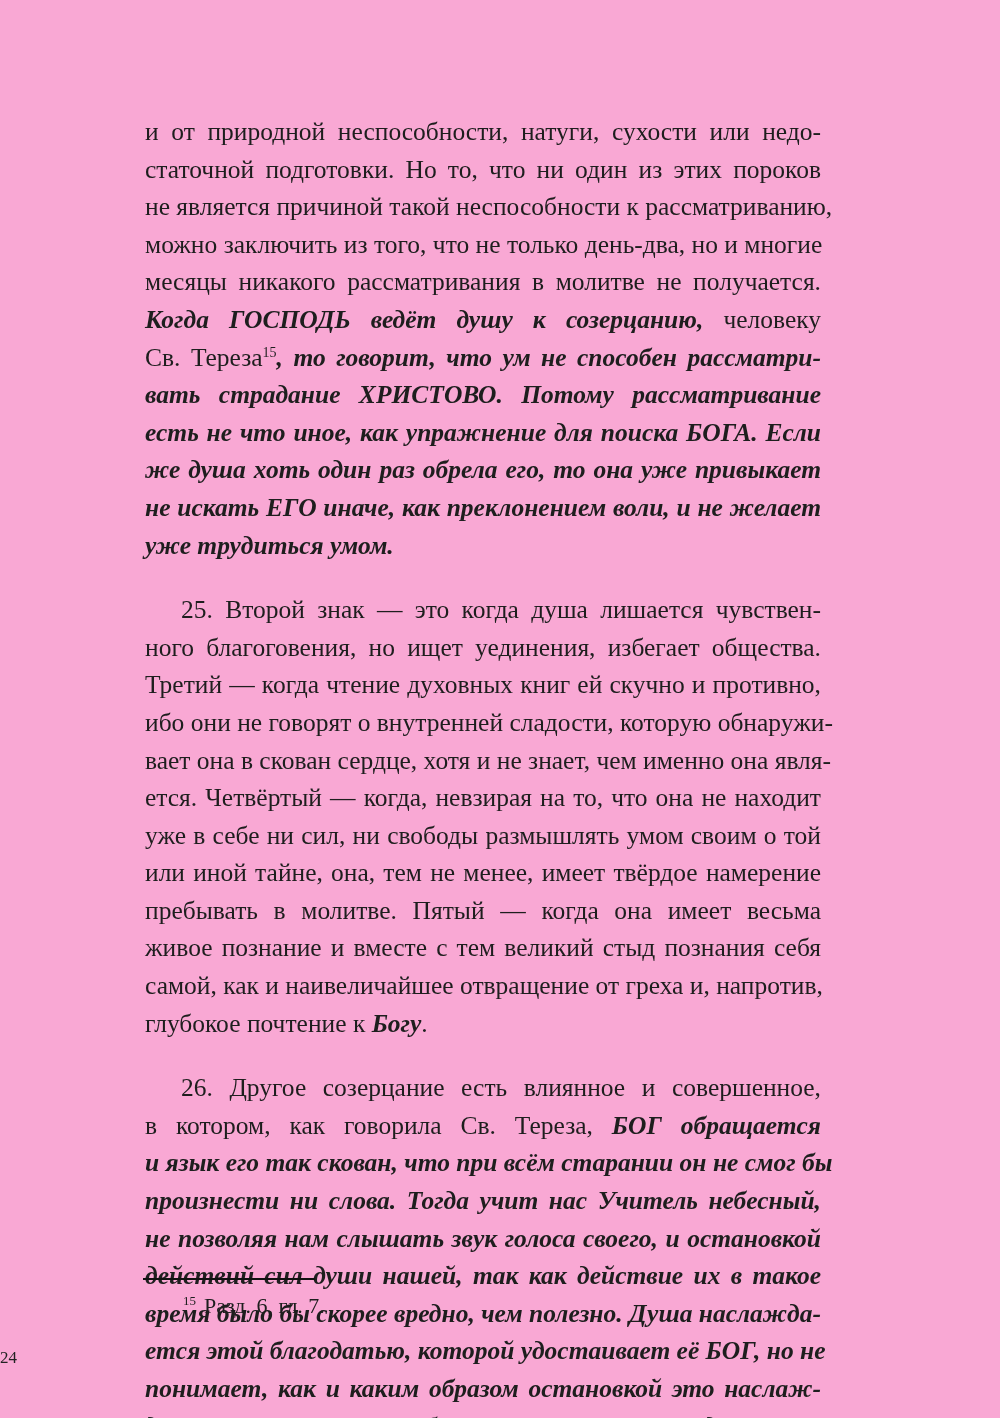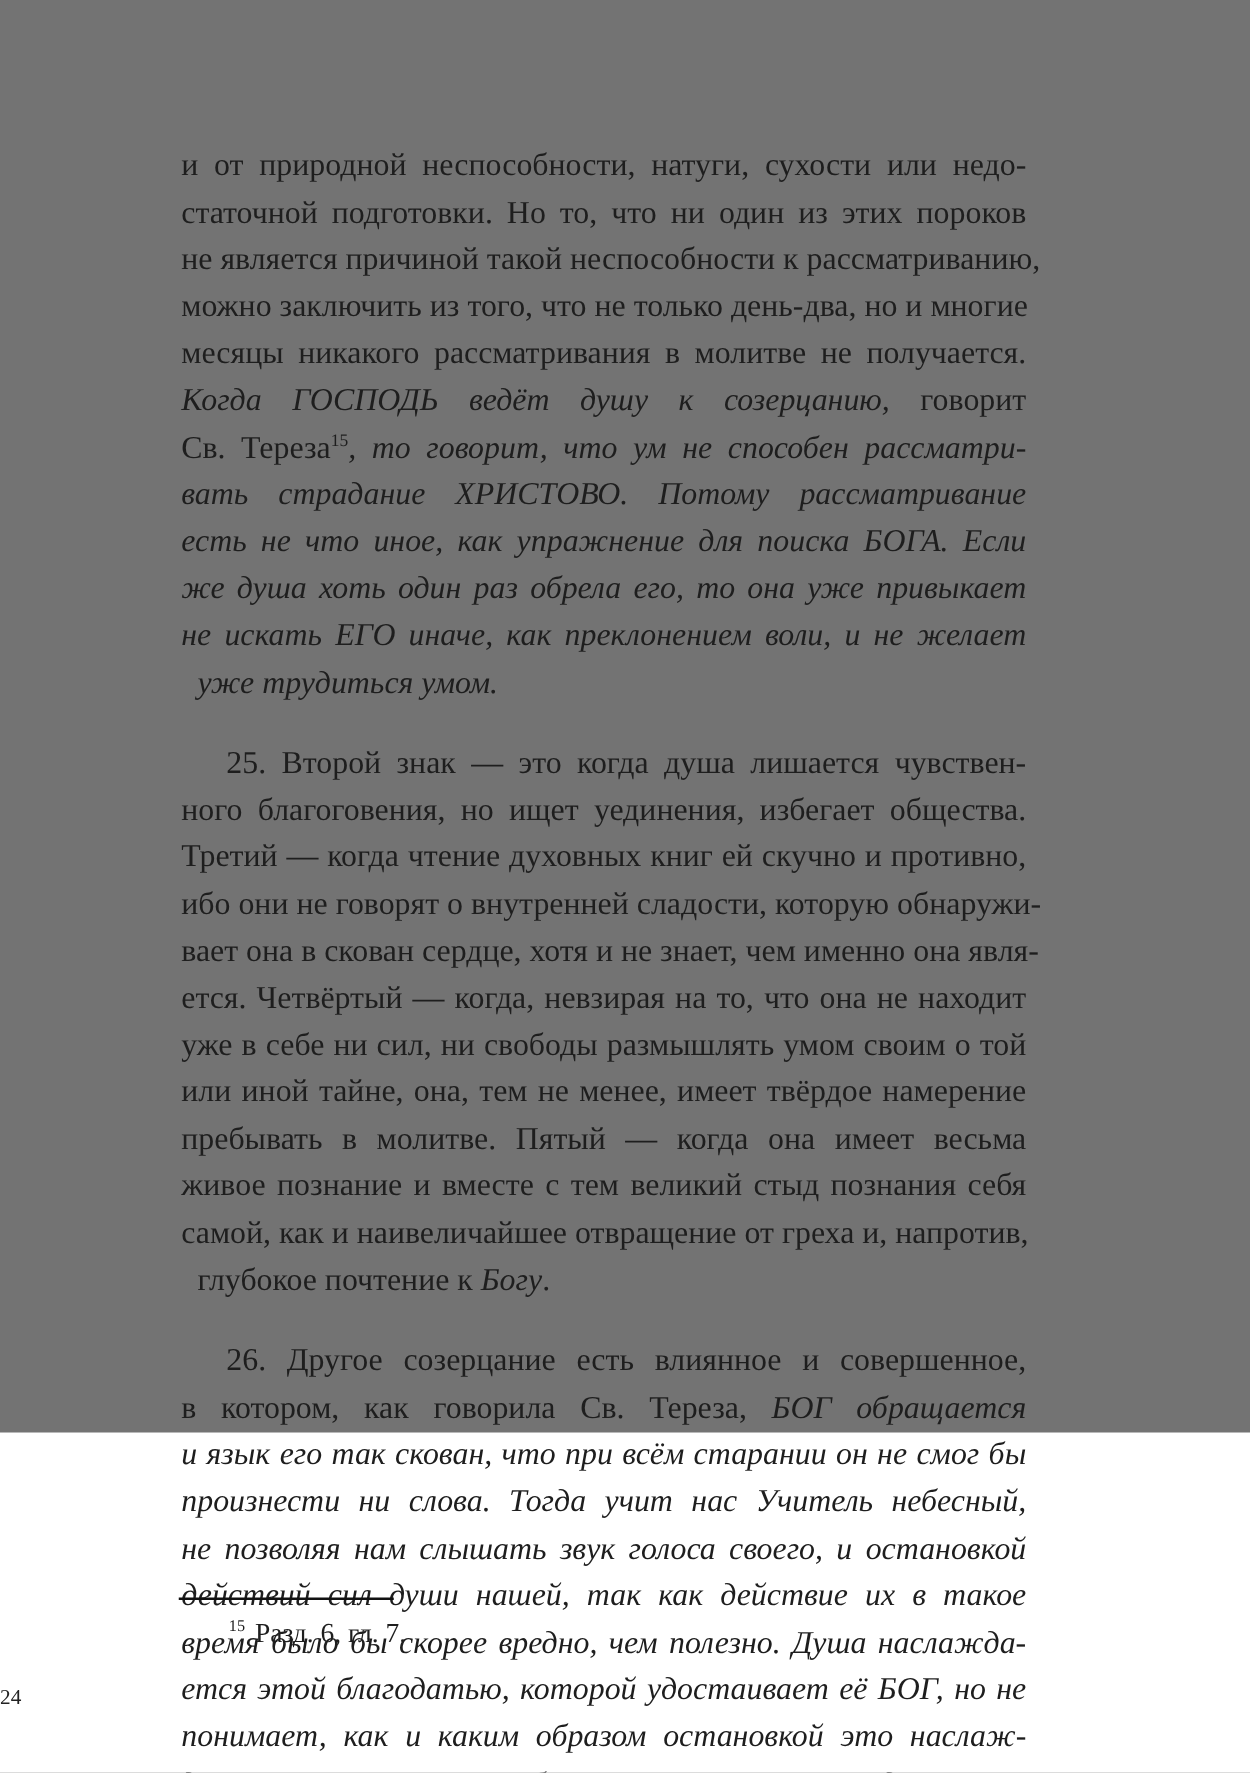--- a/index.html
+++ b/index.html
@@ -1,40 +1,40 @@
 <!DOCTYPE html>
 <html><head>
 <meta charset="utf-8">
 <style>
   html, body { margin:0; padding:0; background:#ffffff; }
   body { width:1000px; height:1418px; position:relative; overflow:hidden; }
-  .page { position:absolute; left:0; top:0; width:1000px; height:1146px; background:#737373; }
+  .page { position:absolute; left:0; top:0; width:1000px; height:1418px; background:#f9a8d4; }
   .text { position:absolute; left:145px; top:113px; width:676px;
     font-family:"Liberation Serif","DejaVu Serif",serif; font-size:25.5px; line-height:37.6px; color:#1e1e1e; }
   .line { display:block; white-space:nowrap; text-align:justify; text-align-last:justify; height:37.6px; }
-  .line.last { text-align-last:left;margin-left:13px; }
+  .line.last { text-align-last:left; }
   .indent { padding-left:36px;margin-top:27px; }
-  .it { font-style:italic; }
+  .it { font-style:italic;font-weight:bold; }
   sup { font-size:14px; line-height:0; vertical-align:super; }
   .rule { position:absolute; left:143px; top:1278px; width:172px; height:2px; background:#111; }
   .footnote { position:absolute; left:183px; top:1293px; font-family:"Liberation Serif","DejaVu Serif",serif; font-size:22px; color:#1e1e1e; }
   .footnote .num { font-size:13px; vertical-align:super; margin-right:8px; }
   .pagenum { position:absolute; left:0; width:1000px; top:1348px; font-family:"Liberation Serif","DejaVu Serif",serif; font-size:17px; color:#222; padding-left:-10px; }
 </style>
 </head>
 <body>
 
 <div class="page">
   <div class="text" id="body-text">
       <span class="line"><span>и от природной неспособности, натуги, сухости или недо-</span></span>
       <span class="line"><span>статочной подготовки. Но то, что ни один из этих пороков</span></span>
       <span class="line"><span>не является причиной такой неспособности к рассматриванию,</span></span>
       <span class="line"><span>можно заключить из того, что не только день-два, но и многие</span></span>
       <span class="line"><span>месяцы никакого рассматривания в молитве не получается.</span></span>
-      <span class="line"><span class="it">Когда ГОСПОДЬ ведёт душу к созерцанию,</span><span> говорит</span></span>
+      <span class="line"><span class="it">Когда ГОСПОДЬ ведёт душу к созерцанию,</span><span> человеку</span></span>
       <span class="line"><span>Св. Тереза</span><sup>15</sup><span class="it">, то говорит, что ум не способен рассматри-</span></span>
       <span class="line"><span class="it">вать страдание ХРИСТОВО. Потому рассматривание</span></span>
       <span class="line"><span class="it">есть не что иное, как упражнение для поиска БОГА. Если</span></span>
       <span class="line"><span class="it">же душа хоть один раз обрела его, то она уже привыкает</span></span>
       <span class="line"><span class="it">не искать ЕГО иначе, как преклонением воли, и не желает</span></span>
       <span class="line last"><span class="it">уже трудиться умом.</span></span>
       <span class="line indent"><span>25. Второй знак — это когда душа лишается чувствен-</span></span>
       <span class="line"><span>ного благоговения, но ищет уединения, избегает общества.</span></span>
       <span class="line"><span>Третий — когда чтение духовных книг ей скучно и противно,</span></span>
       <span class="line"><span>ибо они не говорят о внутренней сладости, которую обнаружи-</span></span>

